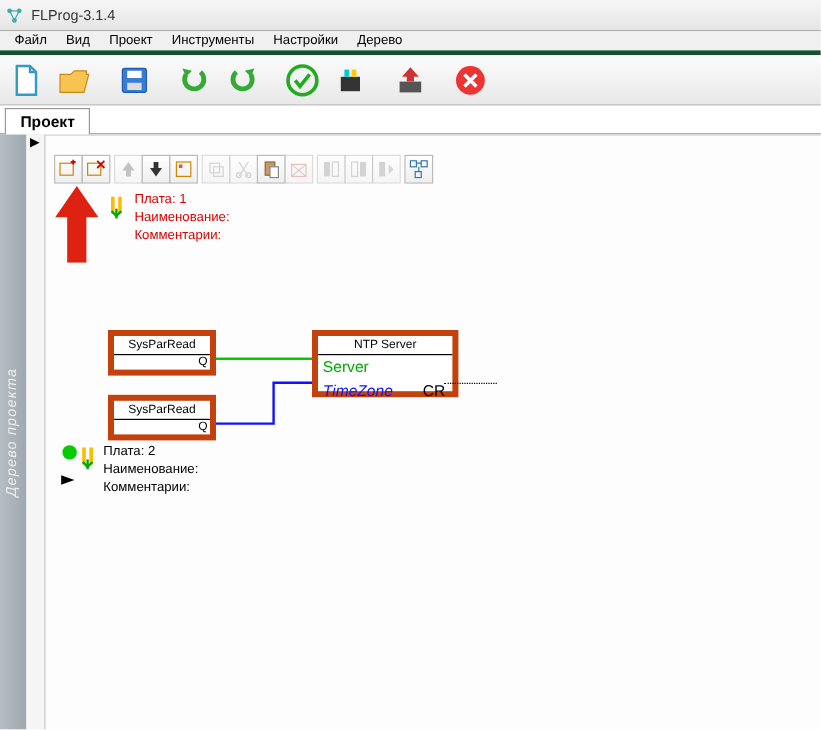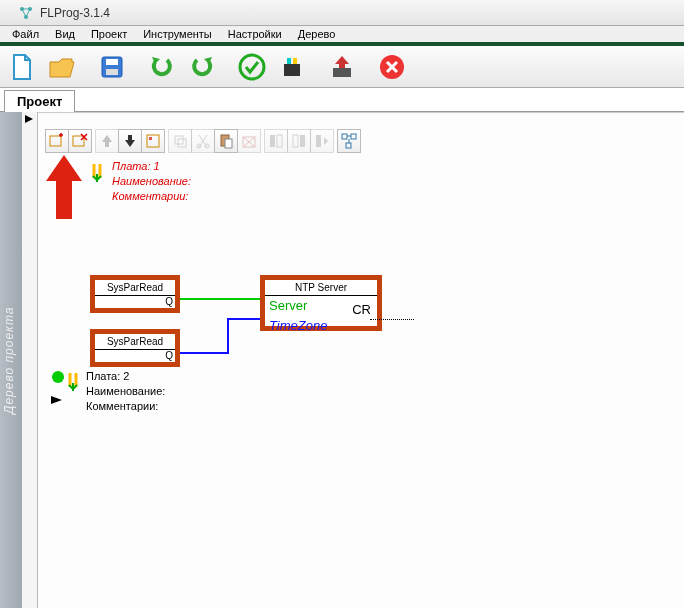--- a/index.html
+++ b/index.html
@@ -11,21 +11,21 @@
     height: 608px;
     overflow: hidden;
     position: relative;
   }
   .titlebar {
     height: 26px;
     background: linear-gradient(to bottom, #f6f6f6, #e5e5e5);
     border-bottom: 1px solid #aaa;
     display: flex;
     align-items: center;
-    padding: 0 18px;
+    padding: 0 4px;
   }
   .titlebar .app-icon {
     width: 16px; height: 16px; margin-right: 6px;
   }
   .titlebar .title {
     font-size: 12px;
     color: #333;
   }
   .menubar {
     height: 20px;
@@ -129,21 +129,21 @@
   }
   .red-arrow {
     position: absolute;
     top: 42px; left: 6px;
     width: 40px; height: 64px;
   }
   .board-info {
     position: absolute;
     font-size: 11px;
   }
-  .board-info.red { color: #d00; font-style: italic; }
+  .board-info.red { color: #d00; }
   .board-info.black { color: #000; }
   .board-info .line { line-height: 15px; }
   .board-glyph {
     position: absolute;
     width: 18px;
   }
   .fbd-block {
     position: absolute;
     border: 5px solid #c2410c;
     background: #fff;
@@ -402,21 +402,21 @@
       <div class="body">
           <span class="pin-q">Q</span>
         </div>
     </div>
 
     <div class="fbd-block" style="top:162px; left:222px; width:122px; height:56px;">
       <div class="header">NTP Server</div>
       <div class="body" style="height:38px;">
         <span class="ntp-pin server" style="top:2px; left:4px;">Server</span>
         <span class="ntp-pin tz" style="top:22px; left:4px;">TimeZone</span>
-        <span class="ntp-pin cr" style="top:6px;">CR</span>
+        <span class="ntp-pin cr" style="top:22px;">CR</span>
       </div>
     </div>
 
     <svg class="wire" style="top:0; left:0;" width="640" height="500">
 
       <path d="M142 186 H222" stroke="#0c0" stroke-width="2" fill="none"></path>
 
       <path d="M142 240 H190 V206 H222" stroke="#11f" stroke-width="2" fill="none"></path>
     </svg>
 

